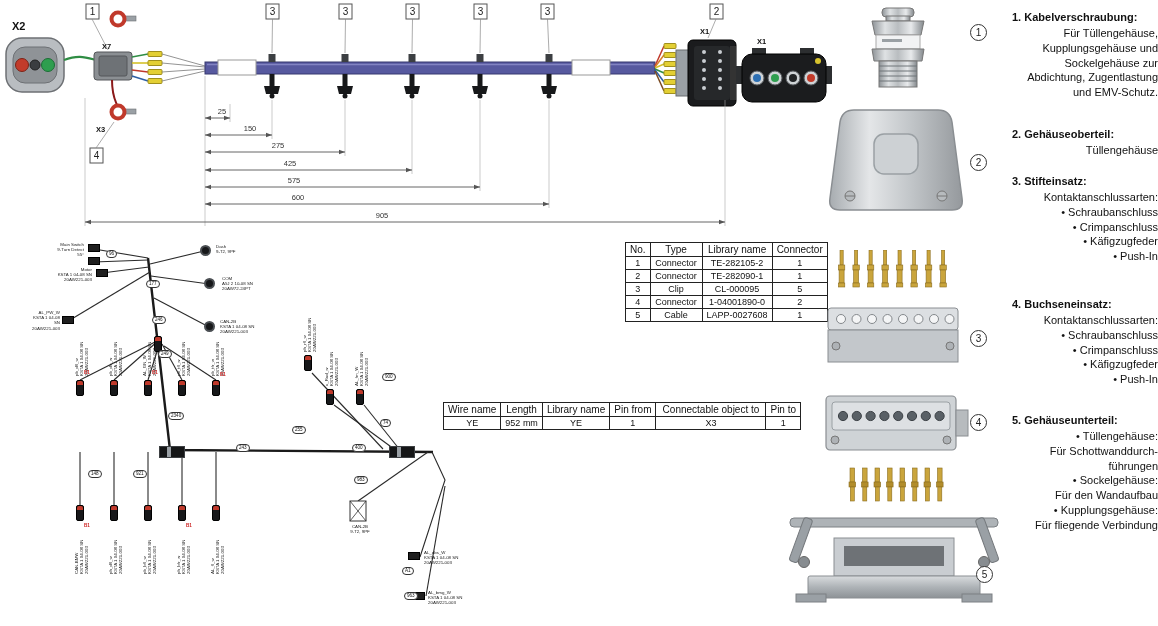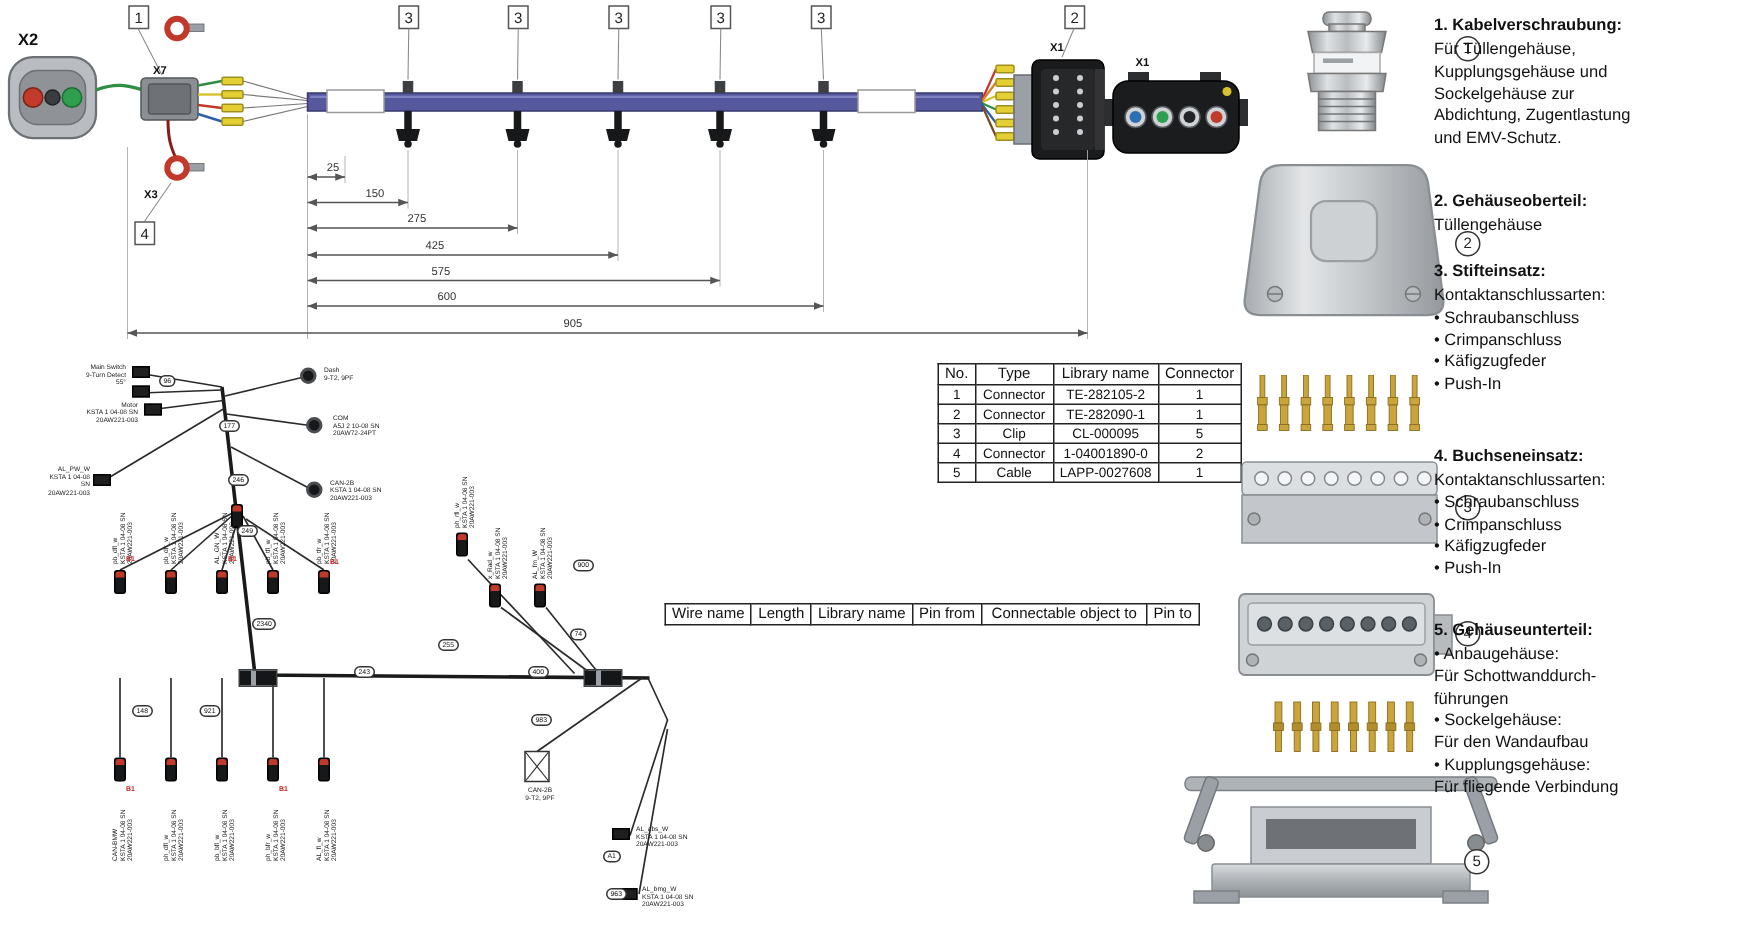--- a/index.html
+++ b/index.html
@@ -6,23 +6,23 @@
   body { font-family:"Liberation Sans", sans-serif; background:#fff; }
   .canvas { position:relative; width:1158px; height:626px; background:#fff; overflow:hidden; }
   .abs { position:absolute; }
 
   
   table { border-collapse:collapse; font-size:9px; background:#fff; }
   th, td { border:1px solid #222; padding:1px 4px; text-align:center; white-space:nowrap; color:#111; }
   th { font-weight:normal; font-size:10px; }
 
   
-  .legend-sec { position:absolute; left:956px; width:146px; font-size:11px; color:#111; line-height:1.35; }
+  .legend-sec { position:absolute; left:1012px; width:146px; font-size:11px; color:#111; line-height:1.35; }
   .legend-title { font-weight:bold; margin-bottom:1px; }
-  .legend-lines { white-space:pre-line; }
+  .legend-lines { white-space:pre-line;text-align:right; }
 
   
   .callout-circle { position:absolute; width:17px; height:17px; border:1.4px solid #333; border-radius:50%;
     display:flex; align-items:center; justify-content:center; font-size:10px; color:#222; background:#fff; }
 
   
   .topo { position:absolute; left:28px; top:240px; width:620px; height:384px; }
   .tlabel { position:absolute; font-size:4.4px; line-height:1.18; color:#222; white-space:pre-line; }
   .tlabel.rot { transform:rotate(-90deg); transform-origin:left top; width:52px; }
   .tnode { position:absolute; width:8px; height:16px; background:#17181a; border:1px solid #000; border-radius:2px; }
@@ -450,20 +450,28 @@
       <tr>
         <th style="min-width:52px">Wire name</th>
         <th style="min-width:40px">Length</th>
         <th style="min-width:62px">Library name</th>
         <th style="min-width:44px">Pin from</th>
         <th style="min-width:110px">Connectable object to</th>
         <th style="min-width:34px">Pin to</th>
       </tr>
     </thead>
     <tbody>
+      <tr>
+          <td>YE</td>
+          <td>952 mm</td>
+          <td>YE</td>
+          <td>1</td>
+          <td>X3</td>
+          <td>1</td>
+        </tr>
     </tbody>
   </table>
 
   <svg class="abs" style="left:852px;top:6px" width="92" height="88" viewBox="0 0 92 88">
     <defs>
       <linearGradient id="met" x1="0" y1="0" x2="1" y2="0">
         <stop offset="0" stop-color="#8d9296"></stop>
           <stop offset="0.25" stop-color="#dfe2e4"></stop>
         <stop offset="0.5" stop-color="#b9bdc0"></stop>
           <stop offset="0.75" stop-color="#e8eaec"></stop>
@@ -686,21 +694,21 @@
   <div class="legend-sec" style="top:297px">
     <div class="legend-title">4. Buchseneinsatz:</div>
     <div class="legend-lines">Kontaktanschlussarten:
 • Schraubanschluss
 • Crimpanschluss
 • Käfigzugfeder
 • Push-In</div>
   </div>
   <div class="legend-sec" style="top:413px">
     <div class="legend-title">5. Gehäuseunterteil:</div>
-    <div class="legend-lines">• Anbaugehäuse:
+    <div class="legend-lines">• Tüllengehäuse:
   Für Schottwanddurch-
   führungen
 • Sockelgehäuse:
   Für den Wandaufbau
 • Kupplungsgehäuse:
   Für fliegende Verbindung</div>
   </div>
 
 </div>
 

